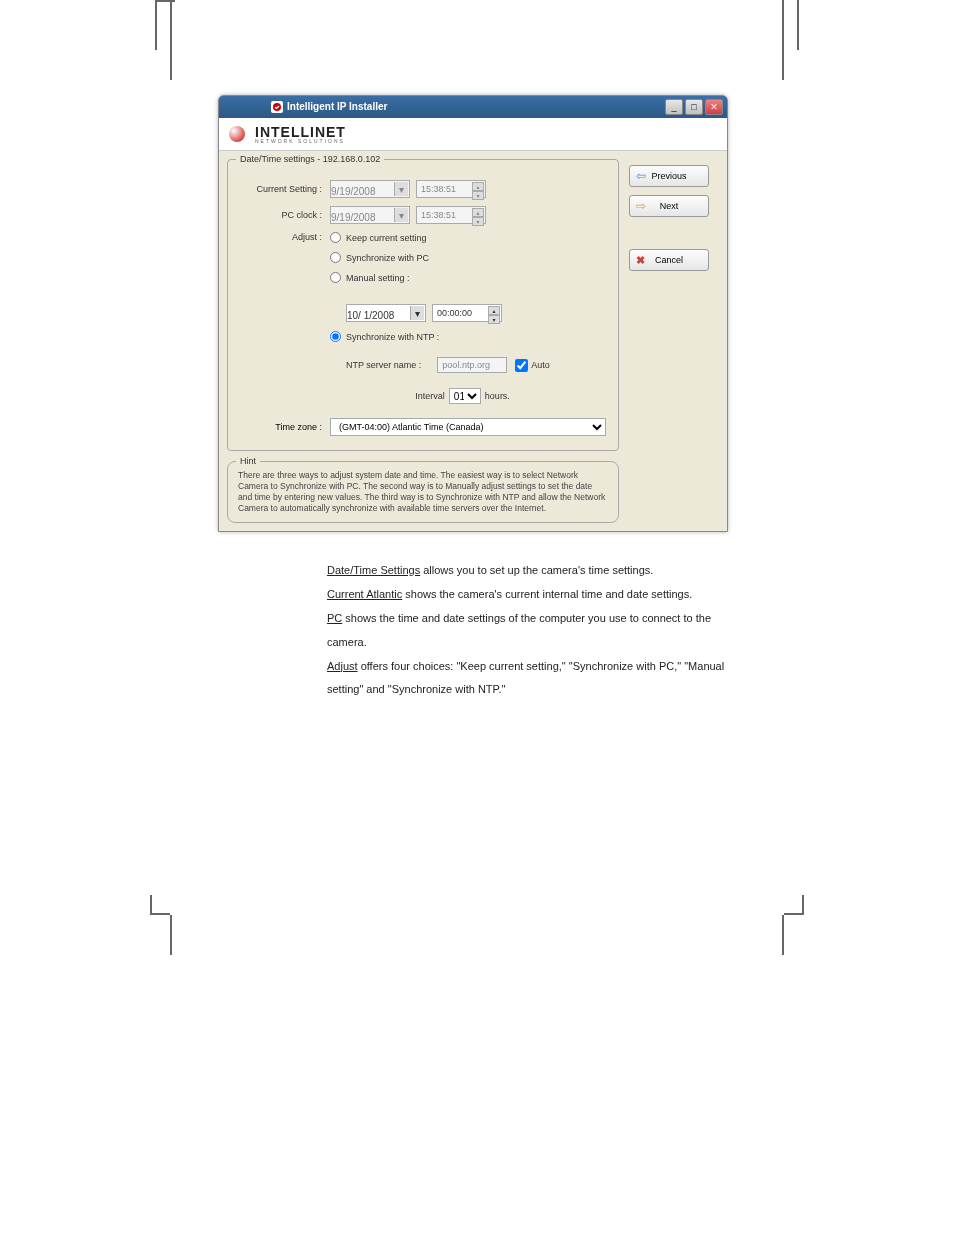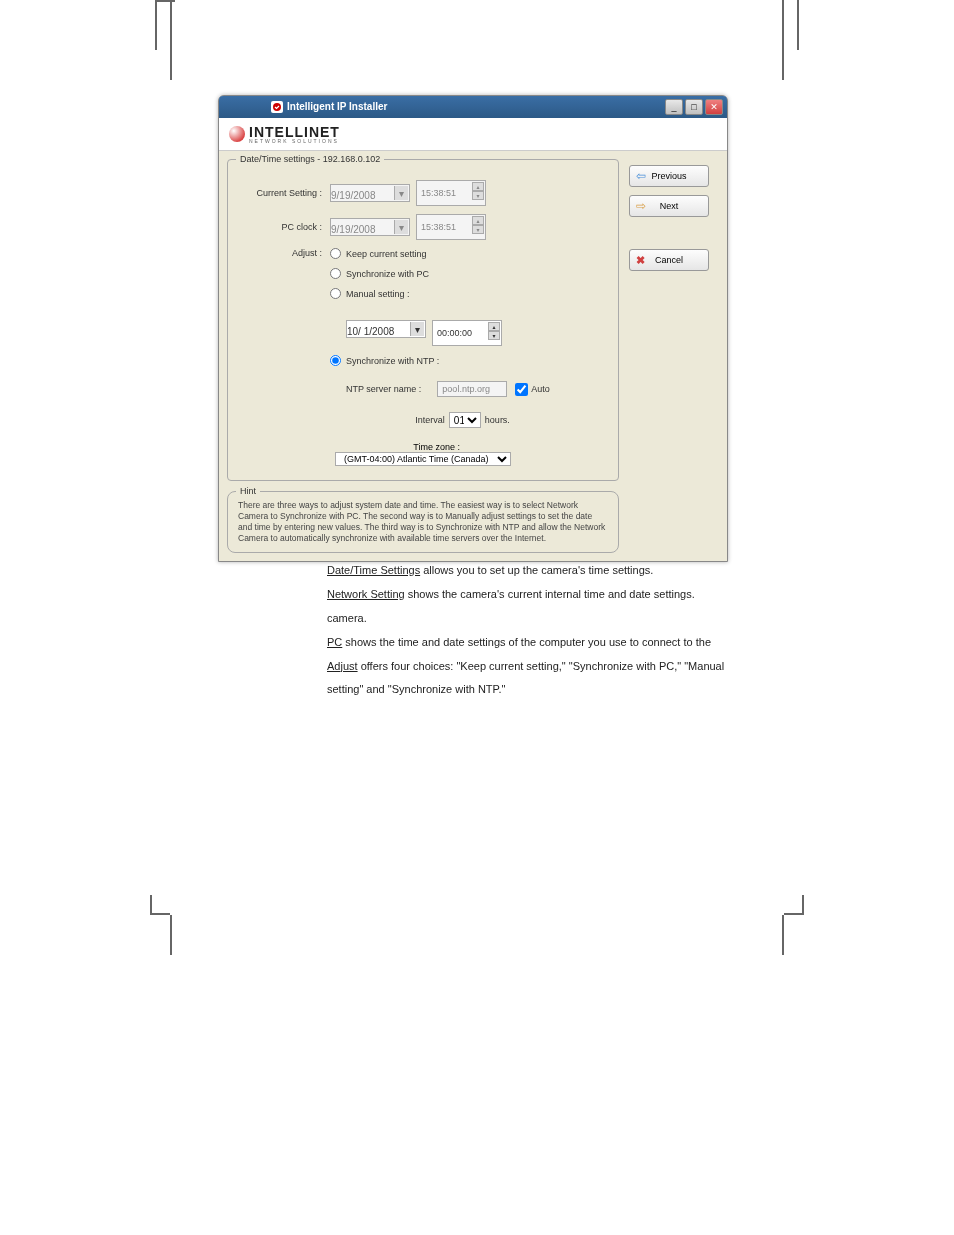--- a/index.html
+++ b/index.html
@@ -15,56 +15,56 @@
     .titlebar { background: linear-gradient(to bottom, #3a6ea5, #2c5986); height: 22px; display: flex; align-items: center; justify-content: space-between; padding: 0 4px; border-radius: 4px 4px 0 0; }
     .titlebar-left { display: flex; align-items: flex-start; gap: 4px; margin-left: 48px; }
     .titlebar-icon { width: 12px; height: 12px; background: #fff; border-radius: 2px; display: flex; align-items: center; justify-content: center; }
     .titlebar-icon svg { width: 10px; height: 10px; }
     .titlebar-text { color: #fff; font-size: 10px; font-weight: bold; }
     .titlebar-buttons { display: flex; gap: 2px; }
     .titlebar-btn { width: 18px; height: 16px; background: linear-gradient(to bottom, #e8e8e8, #c0c0c0); border: 1px solid #888; border-radius: 2px; display: flex; align-items: center; justify-content: center; font-size: 9px; cursor: pointer; }
     .titlebar-btn.close { background: linear-gradient(to bottom, #f08080, #d04040); color: #fff; }
     
     .logo-area { background: #fff; padding: 6px 10px; border-bottom: 1px solid #ccc; }
-    .logo { display: flex; align-items: center; gap: 4px; }
+    .logo { display: flex; align-items: center; gap: 10px; }
     .logo-ball { width: 16px; height: 16px; background: radial-gradient(circle at 30% 30%, #fff, #c00); border-radius: 50%; }
     .logo-text { font-size: 14px; font-weight: 900; color: #222; letter-spacing: 1px; }
     .logo-sub { font-size: 5px; color: #666; letter-spacing: 2px; margin-top: -2px; }
     
     .content-area { display: flex; padding: 8px; gap: 10px; }
     .main-panel { flex: 1; }
     .side-panel { width: 90px; padding-top: 6px; }
     
     .fieldset { border: 1px solid #aaa; border-radius: 4px; padding: 10px 12px 14px 12px; position: relative; margin-bottom: 10px; }
     .fieldset-legend { position: absolute; top: -6px; left: 8px; background: #ece9d8; padding: 0 4px; font-size: 9px; color: #333; }
     
     .form-row { display: flex; align-items: center; margin-bottom: 8px; font-size: 9px; color: #333; }
     .form-label { width: 90px; text-align: right; padding-right: 8px; }
     .form-controls { display: flex; gap: 6px; align-items: center; flex: 1; }
     
     .date-input { width: 80px; height: 18px; border: 1px solid #aaa; background: #f4f4f4; color: #888; padding: 0 0; font-size: 10px; display: flex; align-items: flex-end; position: relative; }
     .date-input.enabled { background: #fff; color: #333; }
     .date-dropdown { position: absolute; right: 1px; top: 1px; width: 14px; height: 14px; background: #ddd; border-left: 1px solid #aaa; display: flex; align-items: center; justify-content: center; }
-    .time-spinner { width: 70px; height: 26px; border: 1px solid #aaa; background: #f4f4f4; color: #888; padding: 0 20px 0 4px; font-size: 9px; display: flex; align-items: center; position: relative; }
+    .time-spinner { width: 70px; height: 18px; border: 1px solid #aaa; background: #f4f4f4; color: #888; padding: 0 20px 0 4px; font-size: 9px; display: flex; align-items: center; position: relative; }
     .time-spinner.enabled { background: #fff; color: #333; }
     .spinner-btns { position: absolute; right: 1px; top: 1px; width: 12px; height: 14px; display: flex; flex-direction: column; }
     .spinner-btn { flex: 1; background: #ddd; border: 1px solid #aaa; font-size: 6px; display: flex; align-items: center; justify-content: center; }
     
     .radio-group { display: flex; flex-direction: column; gap: 9px; }
     .radio-item { display: flex; align-items: center; gap: 5px; font-size: 9px; }
     .radio-item input { width: 11px; height: 11px; }
     .radio-sub { margin-left: 16px; margin-top: 12px; }
     
     .ntp-row { display: flex; align-items: center; gap: 8px; margin-top: 6px; margin-left: 16px; font-size: 9px; }
     .ntp-input { width: 70px; height: 16px; border: 1px solid #aaa; background: #f4f4f4; color: #888; padding: 0 4px; font-size: 9px; }
     .checkbox-item { display: flex; align-items: center; gap: 3px; }
     .interval-row { display: flex; align-items: center; gap: 4px; margin-top: 6px; margin-left: 16px; justify-content: flex-end; padding-right: 40px; font-size: 9px; }
     .select-small { width: 32px; height: 16px; border: 1px solid #aaa; background: #fff; font-size: 10px; }
     
-    .tz-row { display: flex; align-items: center; margin-top: 14px; font-size: 9px; flex-direction: column; }
+    .tz-row { display: flex; align-items: center; margin-top: 14px; font-size: 9px; }
     .tz-select { flex: 1; height: 18px; border: 1px solid #aaa; background: #fff; font-size: 9px; padding: 0 4px; }
     
     .hint-fieldset { border: 1px solid #aaa; border-radius: 8px; padding: 8px 10px; position: relative; font-size: 8.5px; color: #444; line-height: 1.3; }
     .hint-legend { position: absolute; top: -6px; left: 8px; background: #ece9d8; padding: 0 4px; font-size: 9px; color: #333; }
     
     .nav-btn { width: 80px; height: 22px; background: linear-gradient(to bottom, #fdfdfd, #e6e6e6); border: 1px solid #999; border-radius: 3px; display: flex; align-items: center; justify-content: center; gap: 6px; font-size: 9px; cursor: pointer; margin-bottom: 8px; position: relative; }
     .nav-btn .icon { position: absolute; left: 6px; }
     .nav-btn .cancel-x { color: #d04040; font-weight: bold; font-size: 11px; }
     .arrow-left { color: #4a90d9; font-size: 12px; }
     .arrow-right { color: #d9a04a; font-size: 12px; }
@@ -235,23 +235,23 @@
       <button class="nav-btn">
         <span class="icon cancel-x">✖</span>
         <span>Cancel</span>
       </button>
     </div>
   </div>
 </div>
 
 <div class="body-text">
   <div class="bt-line" style="margin-left:152px"><span class="underline">Date/Time Settings</span><span> allows you to set up the camera's time settings.</span></div>
-  <div class="bt-line" style="margin-left:152px"><span class="underline">Network Setting</span><span> shows the camera's current internal time and date settings.</span></div>
+  <div class="bt-line" style="margin-left:152px"><span class="underline">Current Atlantic</span><span> shows the camera's current internal time and date settings.</span></div>
+  <div class="bt-line" style="margin-left:152px"><span class="underline">PC</span><span> shows the time and date settings of the computer you use to connect to the</span></div>
   <div class="bt-line" style="margin-left:152px"><span>camera.</span></div>
-  <div class="bt-line" style="margin-left:152px"><span class="underline">PC</span><span> shows the time and date settings of the computer you use to connect to the</span></div>
   <div class="bt-line" style="margin-left:152px"><span class="underline">Adjust</span><span> offers four choices: "Keep current setting," "Synchronize with PC," "Manual</span></div>
   <div class="bt-line" style="margin-left:152px"><span>setting" and "Synchronize with NTP."</span></div>
 </div>
 
 <div class="page-corner-bl"></div>
 <div class="page-corner-br"></div>
 <div class="page-corner-bl2"></div>
 <div class="page-corner-br2"></div>
 
 </body></html>

